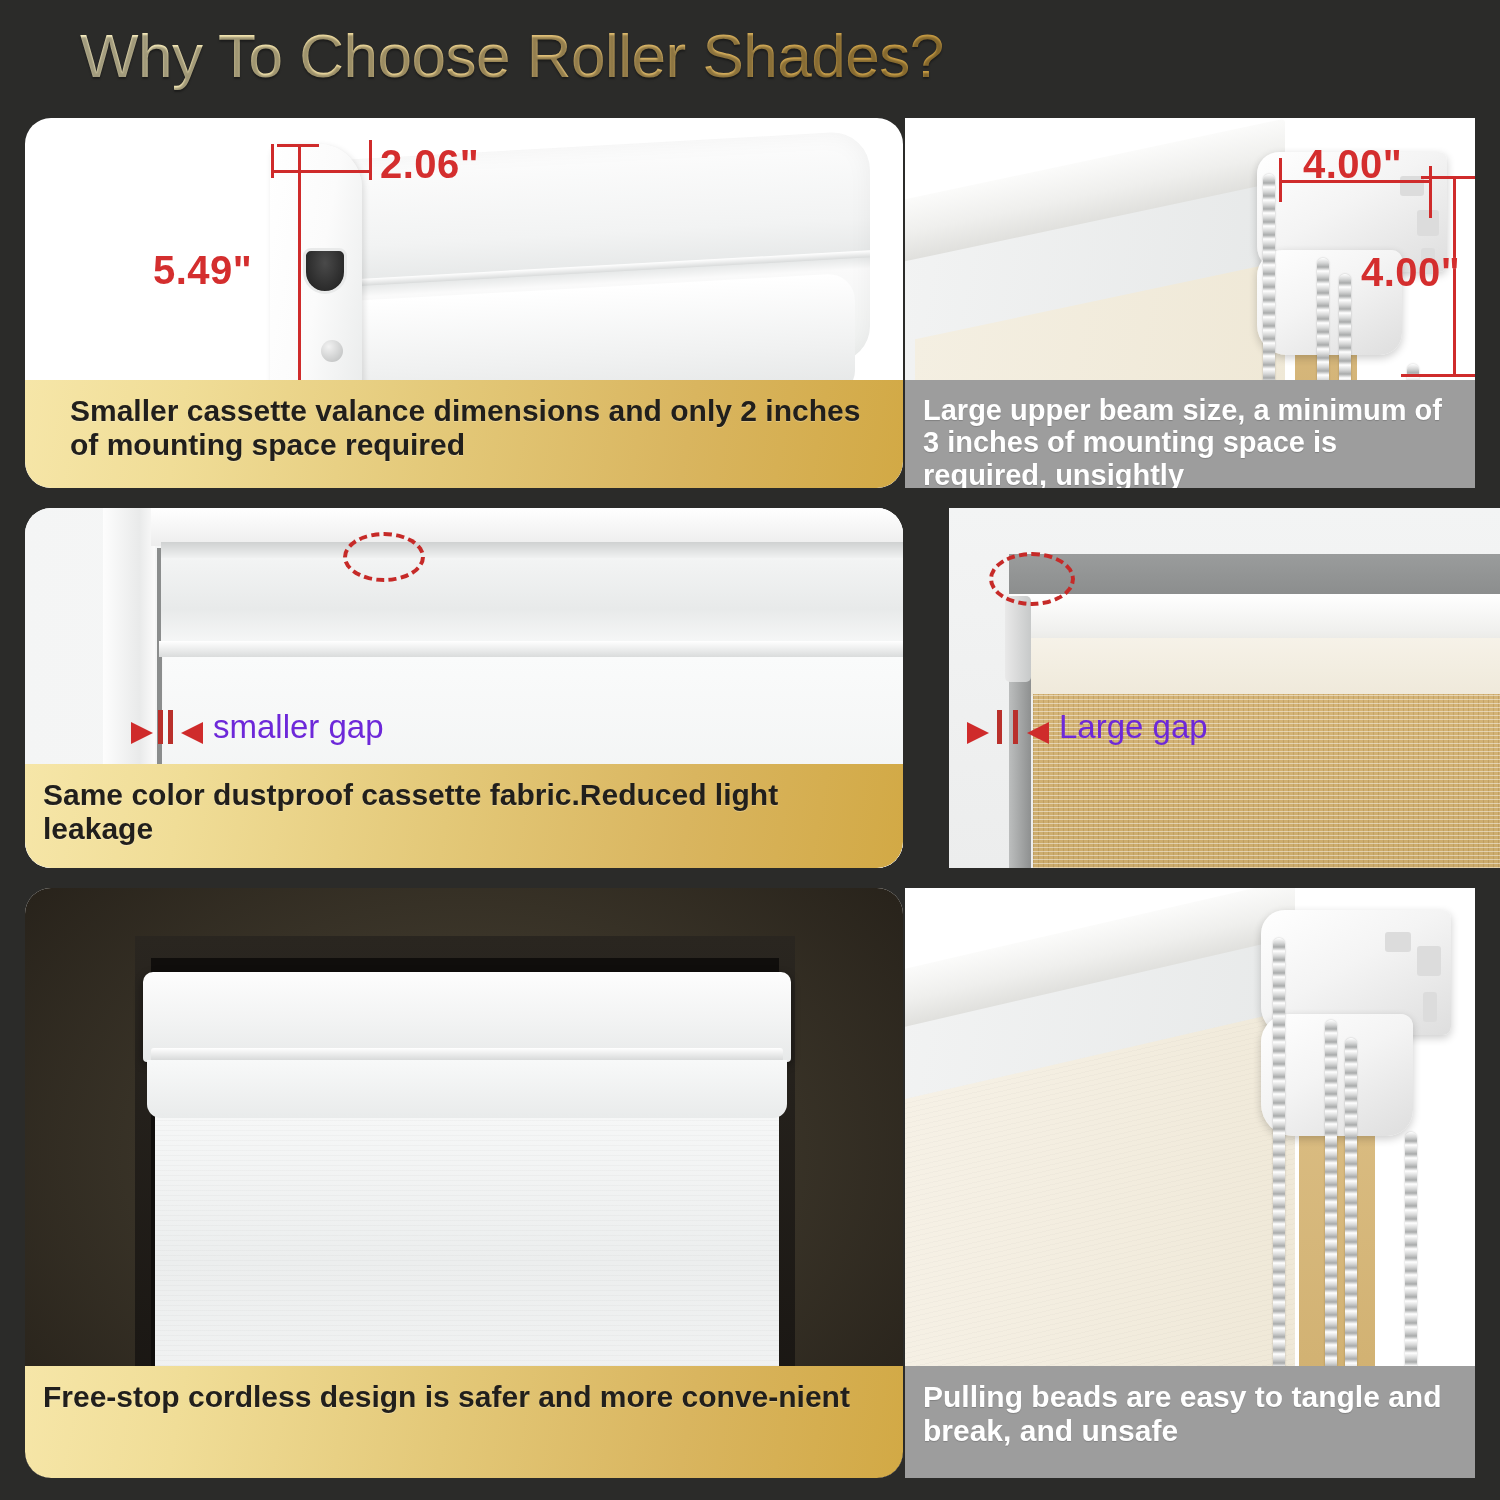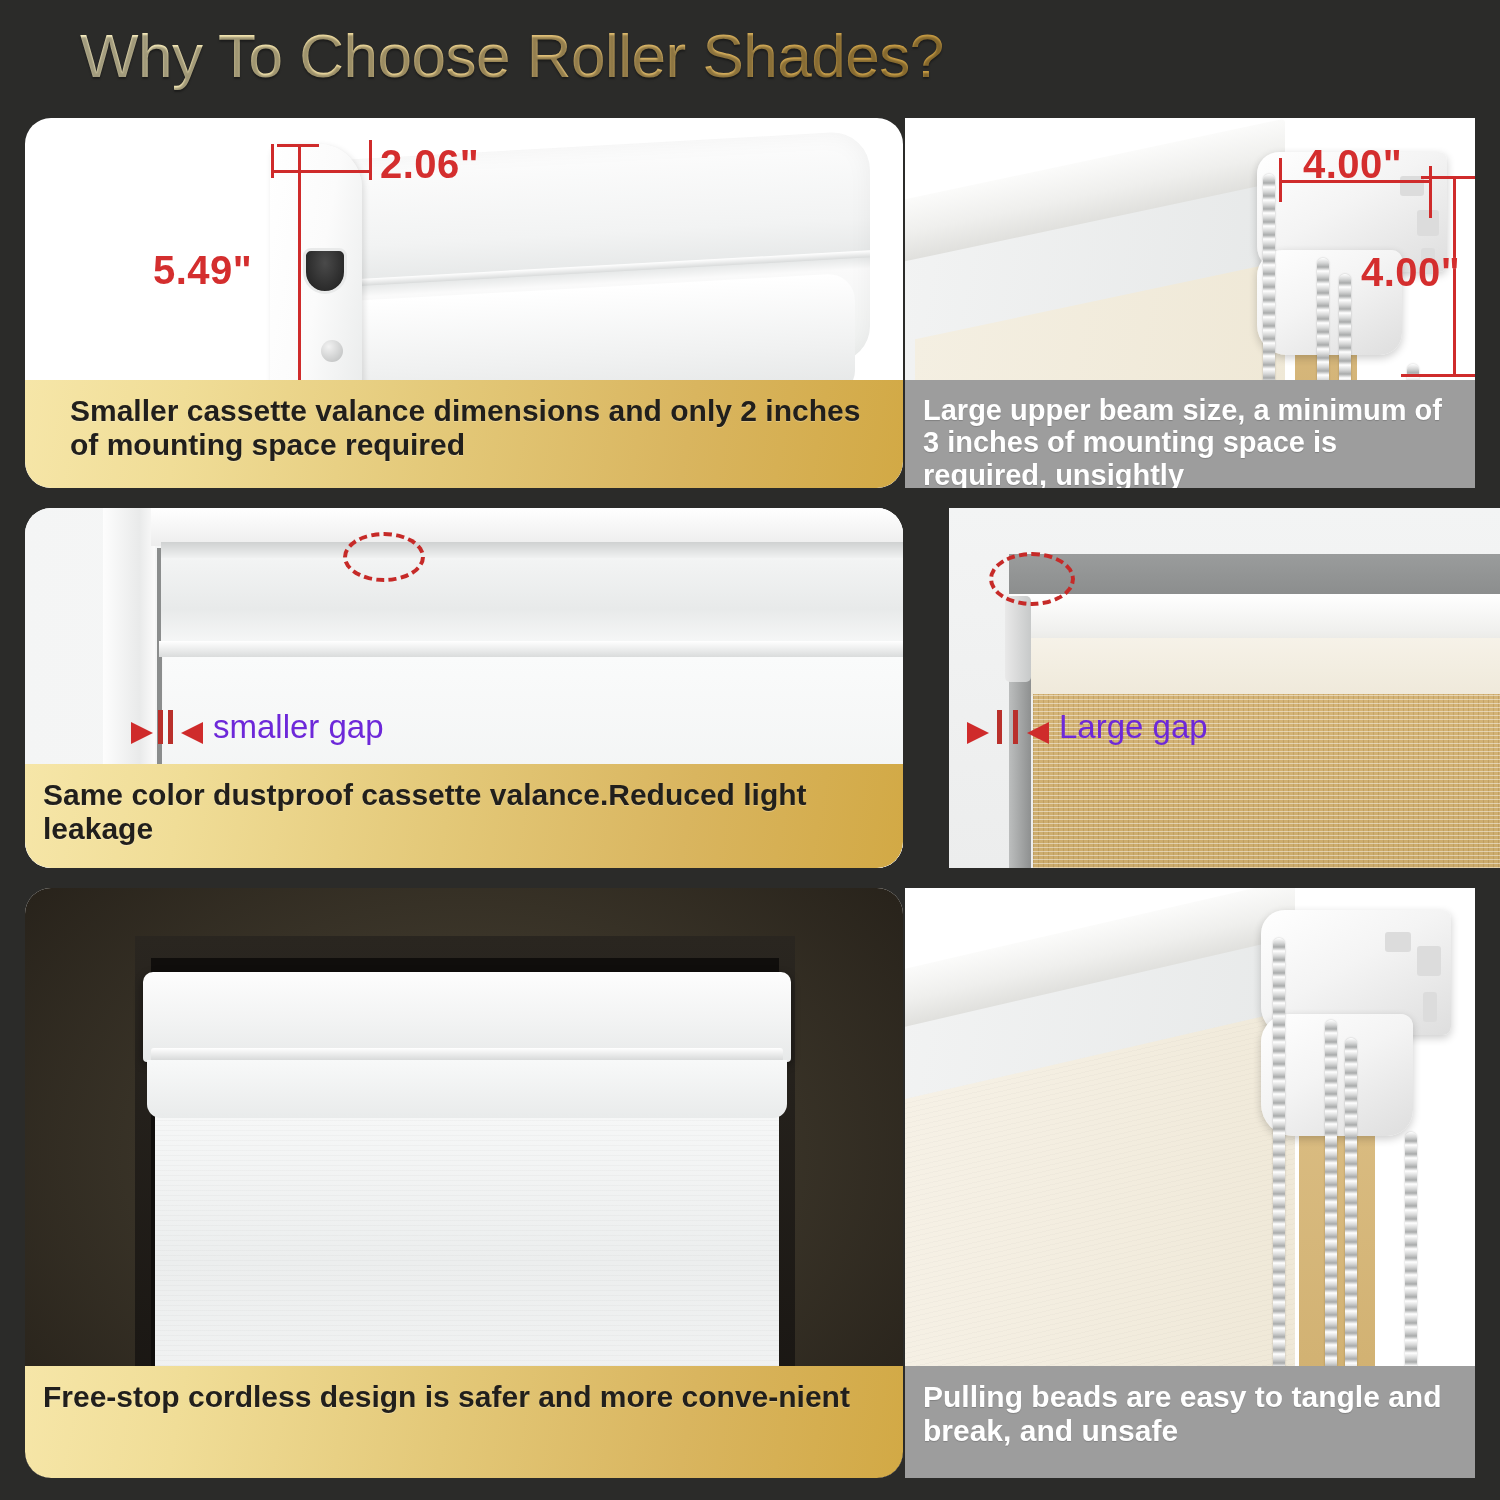--- a/index.html
+++ b/index.html
@@ -284,21 +284,21 @@
   </div>
 
   <div class="dashcircle" style="left:318px;top:24px;width:82px;height:50px;"></div>
 
   <div class="arrow-r" style="left:106px;top:214px;"></div>
   <div class="tick" style="left:133px;top:202px;width:5px;height:34px;"></div>
   <div class="tick" style="left:143px;top:202px;width:5px;height:34px;"></div>
   <div class="arrow-l" style="left:156px;top:214px;"></div>
   <div class="gap-label" style="left:188px;top:200px;">smaller gap</div>
 
-  <div class="caption gold">Same color dustproof cassette valance.Reduced light leakage</div>
+  <div class="caption gold">Same color dustproof cassette fabric.Reduced light leakage</div>
 </div>
 
 <div class="panel bad p4">
   <div class="photo">
     <div class="p4-wall"></div>
     <div class="p4-topgray"></div>
     <div class="p4-white"></div>
     <div class="p4-cream"></div>
     <div class="p4-edge"></div>
     <div class="p4-tan"></div>

